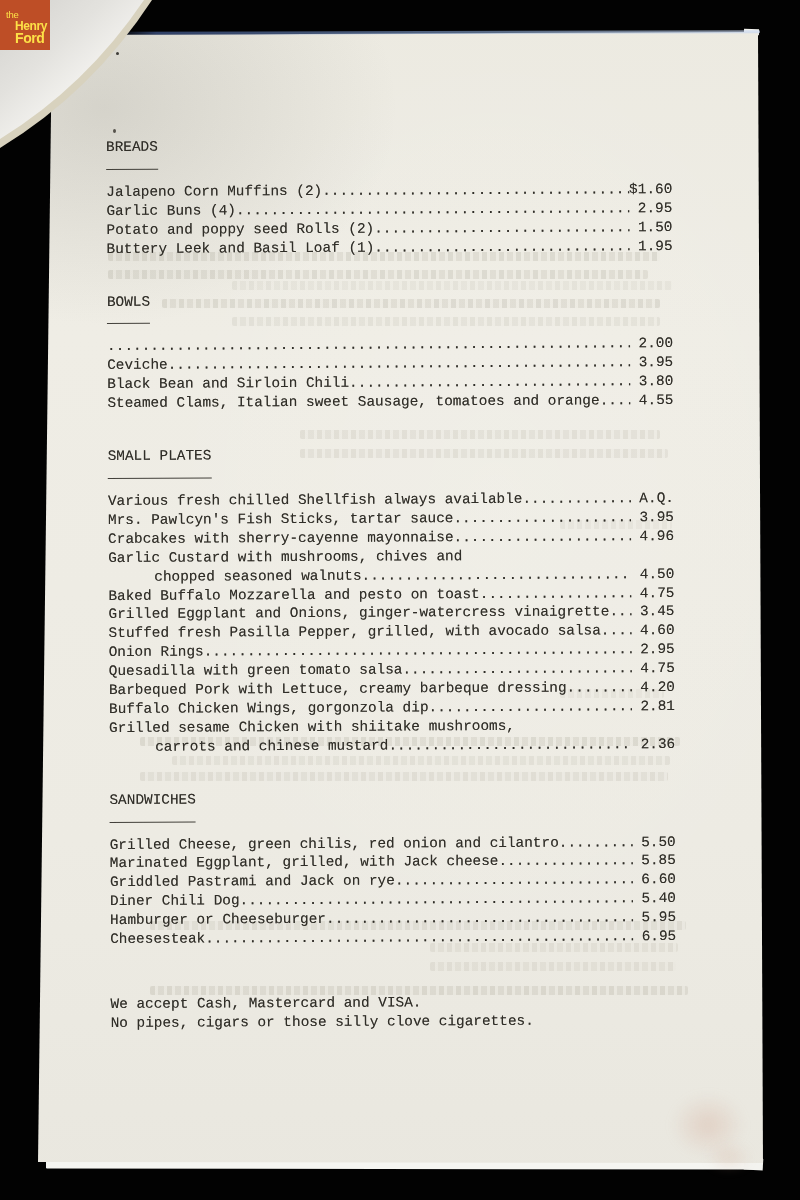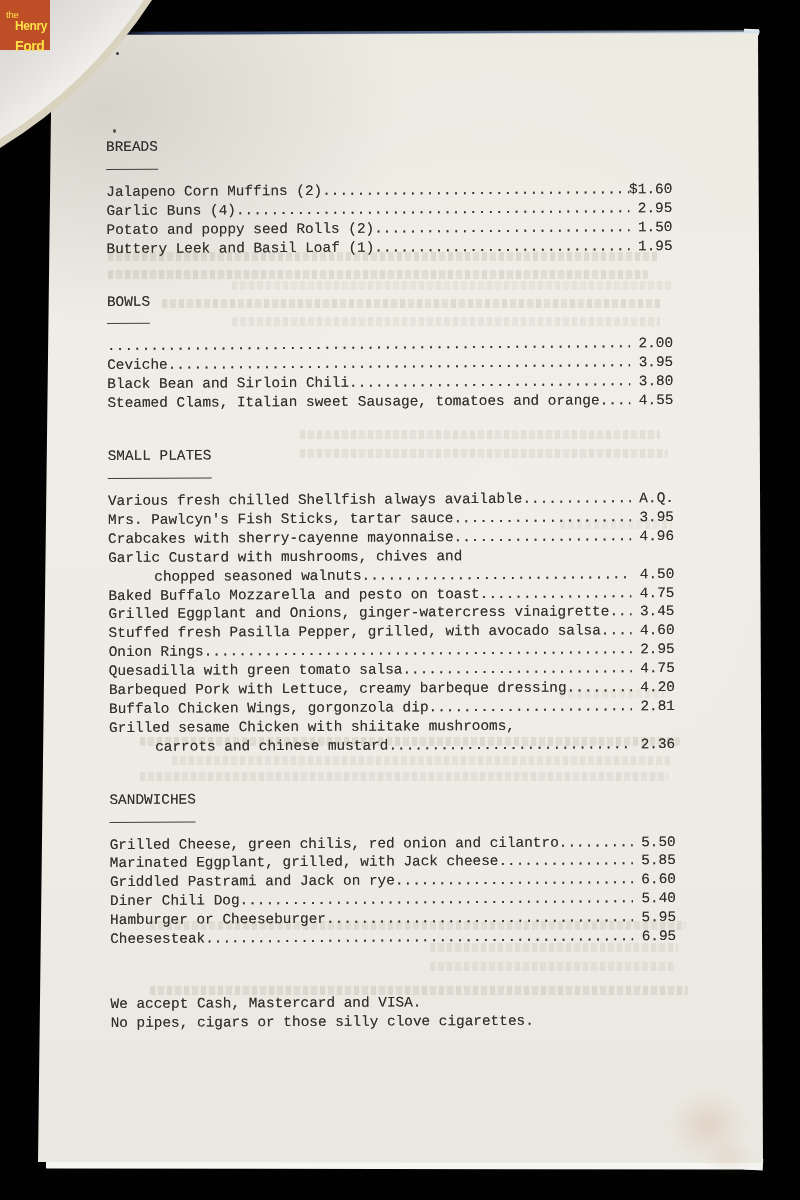--- a/index.html
+++ b/index.html
@@ -52,21 +52,21 @@
   .smudge{position:absolute;z-index:3;filter:blur(5px);}
 
   
   .curl{position:absolute;left:0;top:0;z-index:6;}
 
   
   .logo{position:absolute;left:0;top:0;width:50px;height:50px;z-index:7;color:#fde047;}
   .logo span{position:absolute;line-height:1;}
   .logo .t-the{left:6px;top:10px;font-size:9.5px;font-weight:400;letter-spacing:-0.2px;}
   .logo .t-henry{left:15px;top:20px;font-size:12px;font-weight:bold;letter-spacing:-0.4px;}
-  .logo .t-ford{left:15px;top:39px;font-size:14px;font-weight:bold;letter-spacing:-0.4px;}
+  .logo .t-ford{left:15px;top:31px;font-size:14px;font-weight:bold;letter-spacing:-0.4px;}
 </style>
 </head>
 <body>
 
 <div class="scene">
 
   <div class="stack-edge"></div>
   <div class="stack-corner"></div>
   <div class="tr-nub"></div>
 

